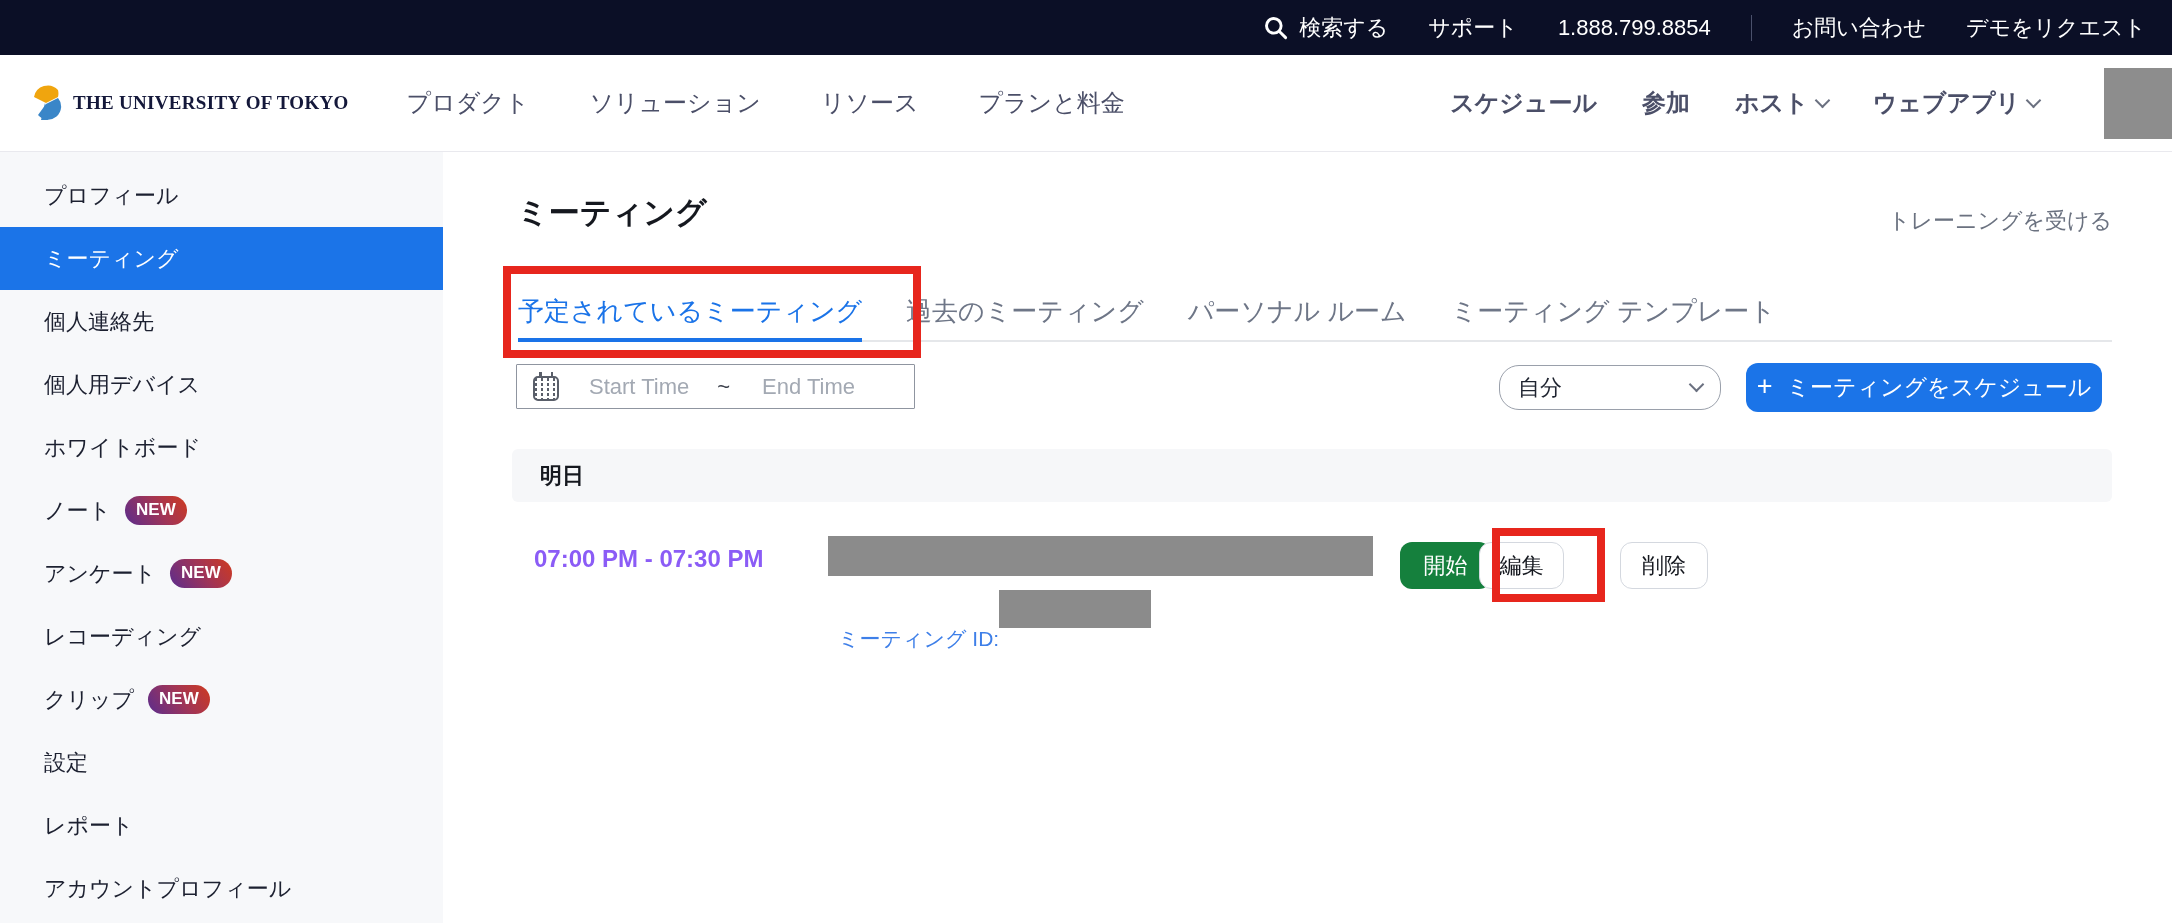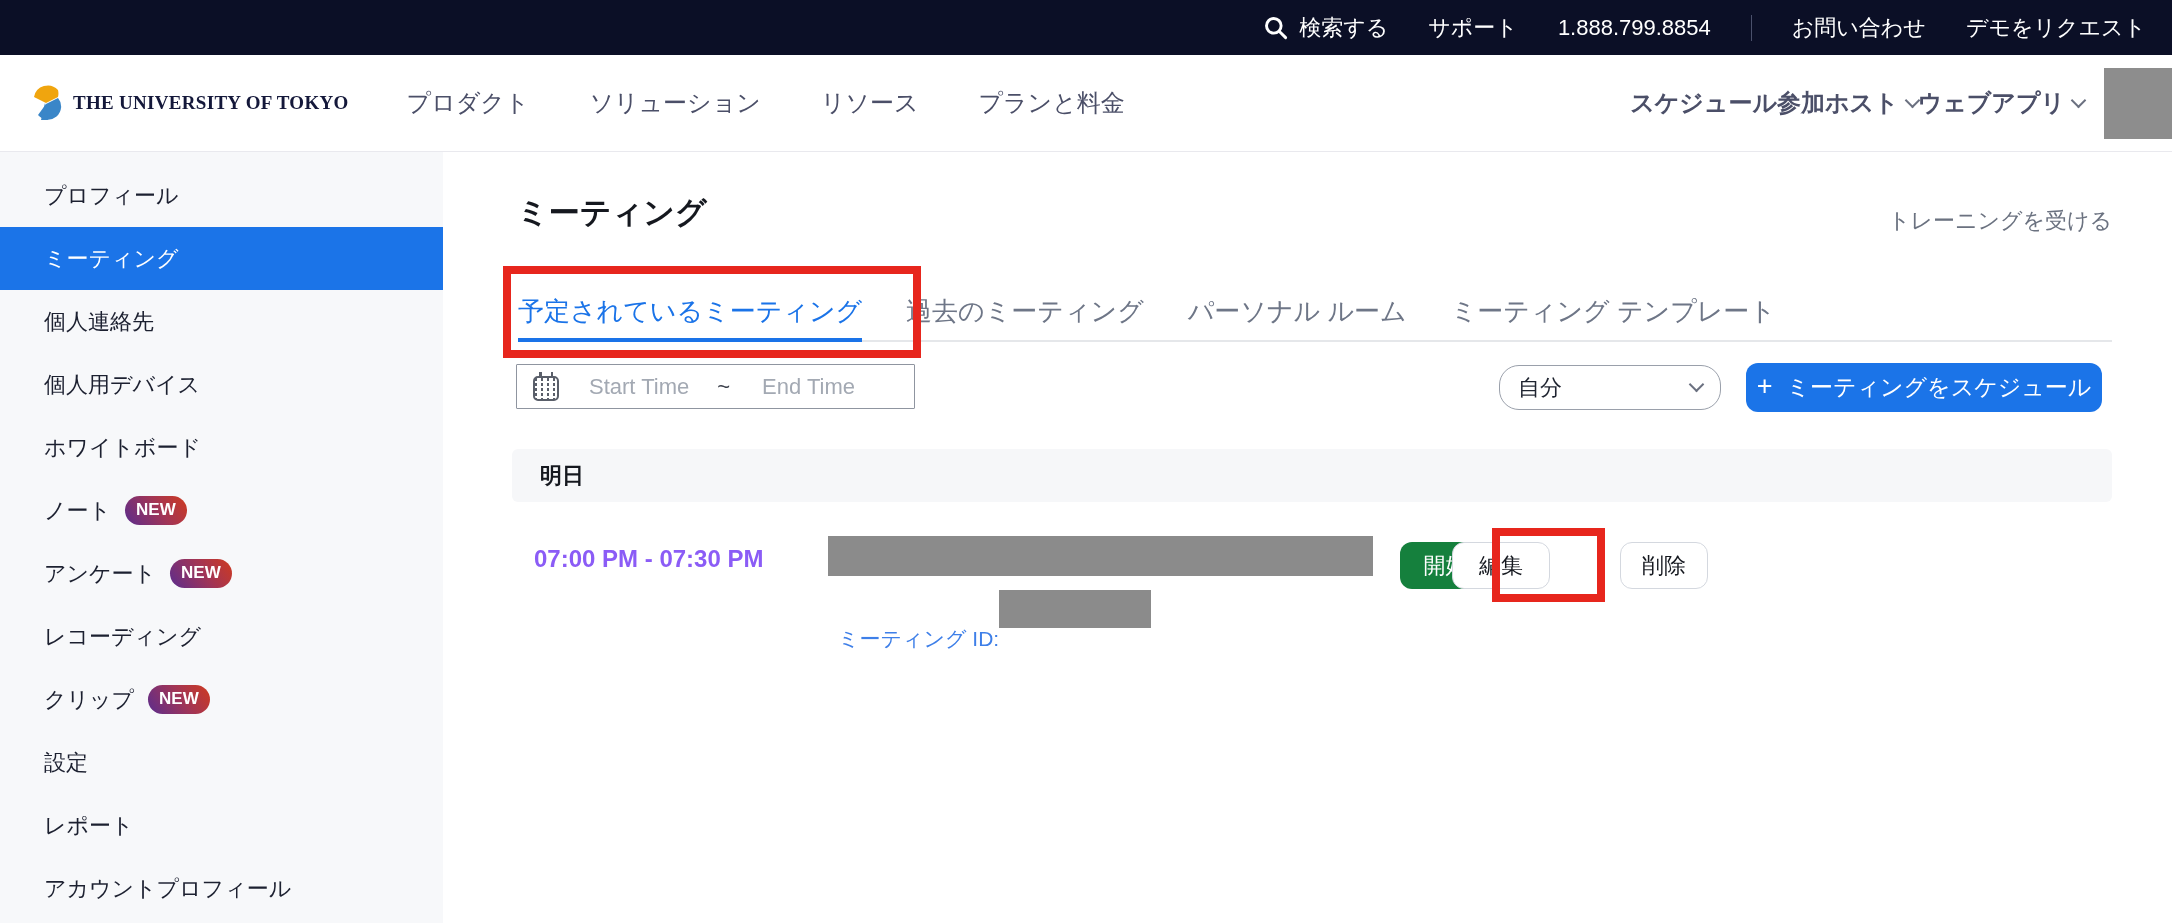--- a/index.html
+++ b/index.html
@@ -13,21 +13,21 @@
   .topbar-divider { width:1px; height:26px; background:#4a506b; }
 
   
   .mainnav { height:97px; background:#fff; border-bottom:1px solid #e9e9ee;
     display:flex; align-items:center; padding-left:28px; }
   .logo { display:flex; align-items:center; gap:9px; margin-right:58px; cursor:pointer; }
   .logo-text { font-family:"Liberation Serif","DejaVu Serif",serif; font-size:19px;
     font-weight:bold; color:#14183a; letter-spacing:.3px; white-space:nowrap;text-align:center; }
   .nav-links { display:flex; gap:60px; }
   .nav-link { font-size:24px; color:#4b4f68; font-weight:500; cursor:pointer; white-space:nowrap; }
-  .nav-right { margin-left:auto; display:flex; align-items:center; }
+  .nav-right { margin-left:auto; display:flex; align-items:center; gap:45px; }
   .nav-right .nav-link { font-weight:600; display:flex; align-items:center; gap:8px; }
   .chev { width:11px; height:11px; border-right:2.5px solid #6b7180; border-bottom:2.5px solid #6b7180;
     transform:rotate(45deg); margin-top:-6px; display:inline-block; }
   .avatar-box { width:68px; height:71px; background:#8d8d8d; margin-left:20px; }
 
   
   .page { display:flex; height:771px; }
   .sidebar { width:443px; background:#f7f8fa; padding-top:12px; flex-shrink:0; }
   .side-item { height:63px; display:flex; align-items:center; padding-left:44px;
     font-size:22px; color:#1c2030; cursor:pointer; gap:14px; }
@@ -83,21 +83,21 @@
   .meeting-row { position:absolute; left:69px; top:370px; width:1600px; height:130px; }
   .meeting-time { position:absolute; left:22px; top:23px; font-size:24px; font-weight:bold; color:#8b5cf6; }
   .redact { background:#8b8b8b; position:absolute; }
   .redact-title { left:316px; top:14px; width:545px; height:40px; }
   .meeting-id { position:absolute; left:326px; top:78px; font-size:21px; color:#3e7fe8;margin-top:25px; }
   .redact-id { left:487px; top:68px; width:152px; height:38px; }
 
   .btn { position:absolute; height:47px; border-radius:12px; font-size:22px; cursor:pointer;
     display:flex; align-items:center; justify-content:center; font-family:inherit; }
   .btn-start { left:888px; top:20px; width:91px; background:#15803d; color:#fff; border:none; }
-  .btn-edit  { left:940px; top:20px; width:98px; background:#fff; color:#15181f; border:1.5px solid #d4d8df; }
+  .btn-edit  { left:967px; top:20px; width:85px; background:#fff; color:#15181f; border:1.5px solid #d4d8df; }
   .btn-del   { left:1108px; top:20px; width:88px; background:#fff; color:#15181f; border:1.5px solid #d4d8df; }
   .anno-edit { left:980px; top:6px; width:113px; height:74px; }
 </style>
 </head>
 <body>
 
 <div class="topbar">
   <div class="topbar-item">
     <svg width="27" height="27" viewBox="0 0 24 24" fill="none" stroke="#ffffff" stroke-width="2.6" stroke-linecap="round">
       <circle cx="10.5" cy="10.5" r="6.5"></circle>

